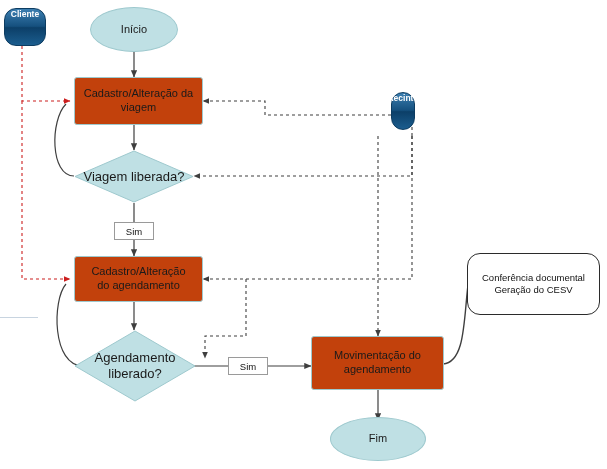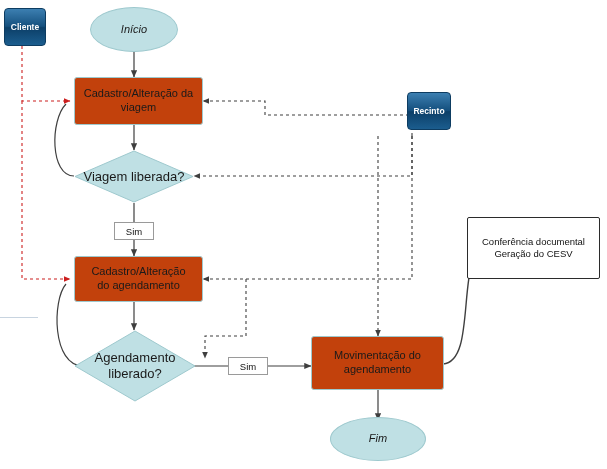--- a/index.html
+++ b/index.html
@@ -32,21 +32,20 @@
     text-align: center;
     box-sizing: border-box;
     color: #1a1a1a;
     font-size: 11px;
     line-height: 1.25;
   }
   .ellipse {
     background: #bfe0e4;
     border: 1px solid #9ec9ce;
     border-radius: 50%;
-    font-style: italic;
   }
   .rect {
     background: #c2410c;
     border: 1px solid #9ec9ce;
     border-radius: 3px;
   }
   .diamond-wrap {
     position: absolute;
   }
   .diamond-shape {
@@ -65,44 +64,45 @@
     font-size: 13px;
     line-height: 1.2;
     color: #1a1a1a;
     box-sizing: border-box;
     padding: 0 4px;
   }
   .actor {
     position: absolute;
     box-sizing: border-box;
     display: flex;
-    align-items: center;
+    align-items: flex-start;
     justify-content: center;
     text-align: center;
     color: #ffffff;
     font-size: 8.5px;
     font-weight: bold;
-    border-radius: 4px;
+    border-radius: 12px;
     background: linear-gradient(180deg, #3c7fb1 0%, #15507e 48%, #0c3f68 52%, #1b5d8e 100%);
     border: 1px solid #0d3c61;
   }
   .note {
     position: absolute;
     box-sizing: border-box;
     background: #ffffff;
     border: 1px solid #2b2b2b;
-    border-radius: 2px;
+    border-radius: 13px;
     font-size: 9.5px;
     line-height: 1.28;
     color: #111111;
     text-align: center;
     display: flex;
     align-items: center;
     justify-content: center;
     padding: 3px 4px;
+    margin-top: 36px;
   }
   .edge-label {
     position: absolute;
     box-sizing: border-box;
     background: #ffffff;
     border: 1px solid #9a9a9a;
     font-size: 9.5px;
     color: #111111;
     text-align: center;
     display: flex;
@@ -164,21 +164,21 @@
 
     <path d="M74,176 C50,176 50,120 66,104" stroke="#3f3f3f" stroke-width="1.2" fill="none"></path>
 
     <path d="M83,366 C52,366 52,300 66,284" stroke="#3f3f3f" stroke-width="1.2" fill="none"></path>
   </svg>
 
   <div class="actor" style="left:4px; top:8px; width:42px; height:38px;">
     <span>Cliente</span>
   </div>
 
-  <div class="actor" style="left:407px; top:92px; width:44px; height:38px;">
+  <div class="actor" style="left:391px; top:92px; width:24px; height:38px;">
     <span>Recinto</span>
   </div>
 
   <div class="node ellipse" style="left:90px; top:7px; width:88px; height:45px;">
     <span>Início</span>
   </div>
 
   <div class="node rect" style="left:74px; top:77px; width:129px; height:48px; padding:0 6px;">
     <span>Cadastro/Alteração da viagem</span>
   </div>

